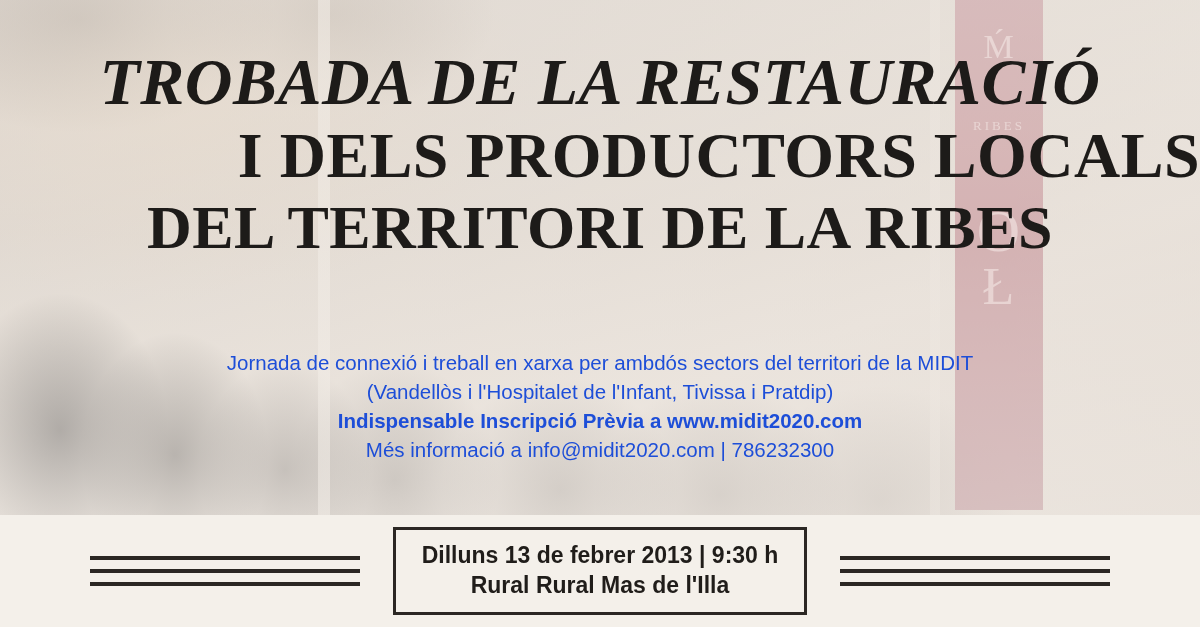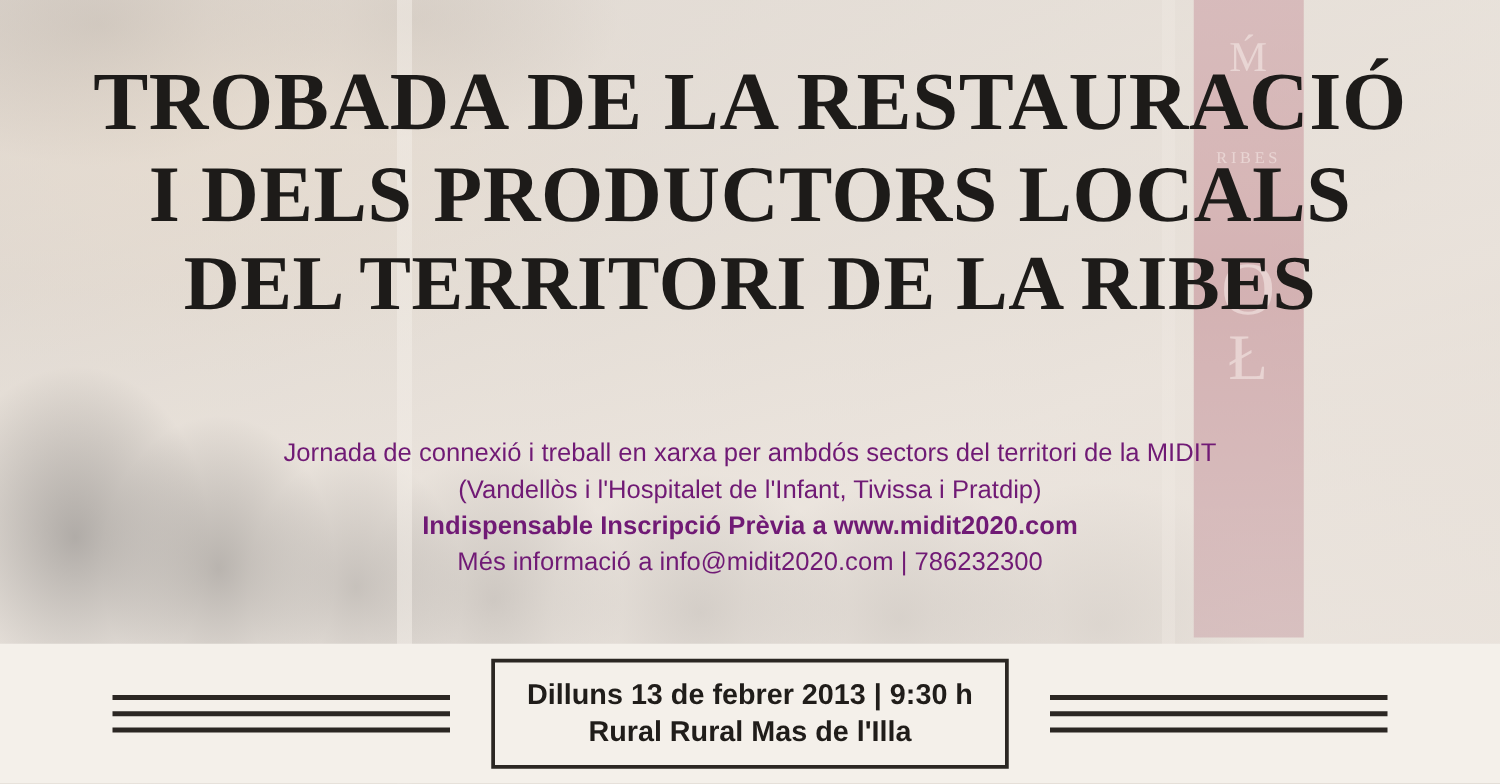--- a/index.html
+++ b/index.html
@@ -93,32 +93,32 @@
     color: #1d1b19;
     line-height: 0.98;
   }
   .headline .line {
     display: block;
     white-space: nowrap;
     font-size: 64px;
     letter-spacing: 0.5px;
     margin-bottom: 10px;
   }
-  .headline .l1 { font-size: 66px; }
-  .headline .l2 { font-size: 64px; }
+  .headline .l1 { font-size: 66px; font-style: italic; }
+  .headline .l2 { font-size: 64px; text-align: right; }
   .headline .l3 { font-size: 62px; }
 
   
   .subtitle {
     position: absolute;
     top: 348px;
     left: 0;
     right: 0;
     text-align: center;
-    color: #701a75;
+    color: #1d4ed8;
     font-family: "Liberation Sans", sans-serif;
   }
   .subtitle .s-line {
     display: block;
     font-size: 20.5px;
     line-height: 1.42;
   }
   .subtitle .bold { font-weight: bold; }
 
   

